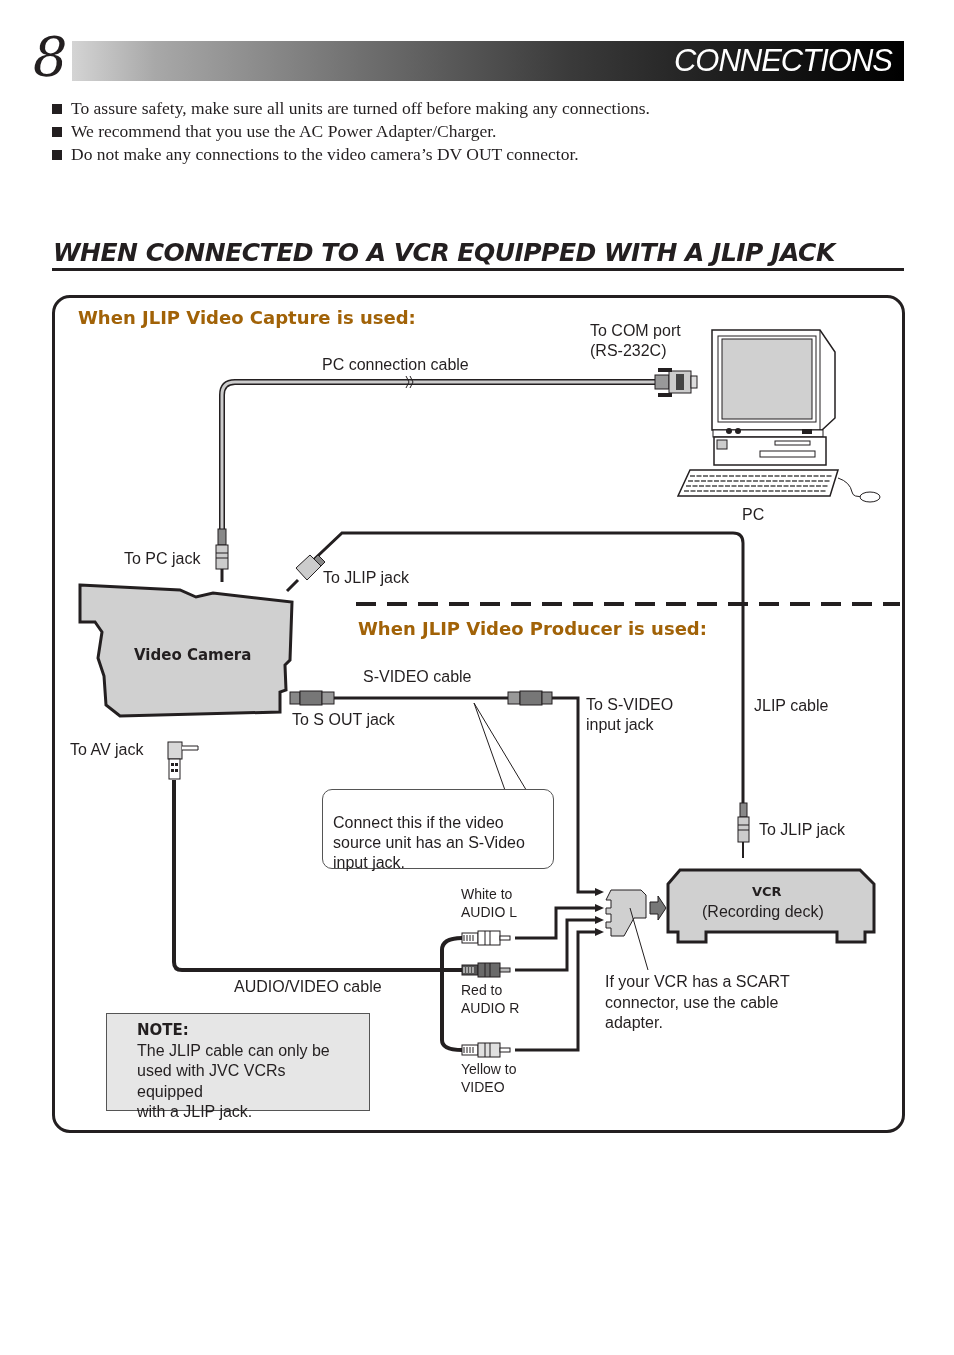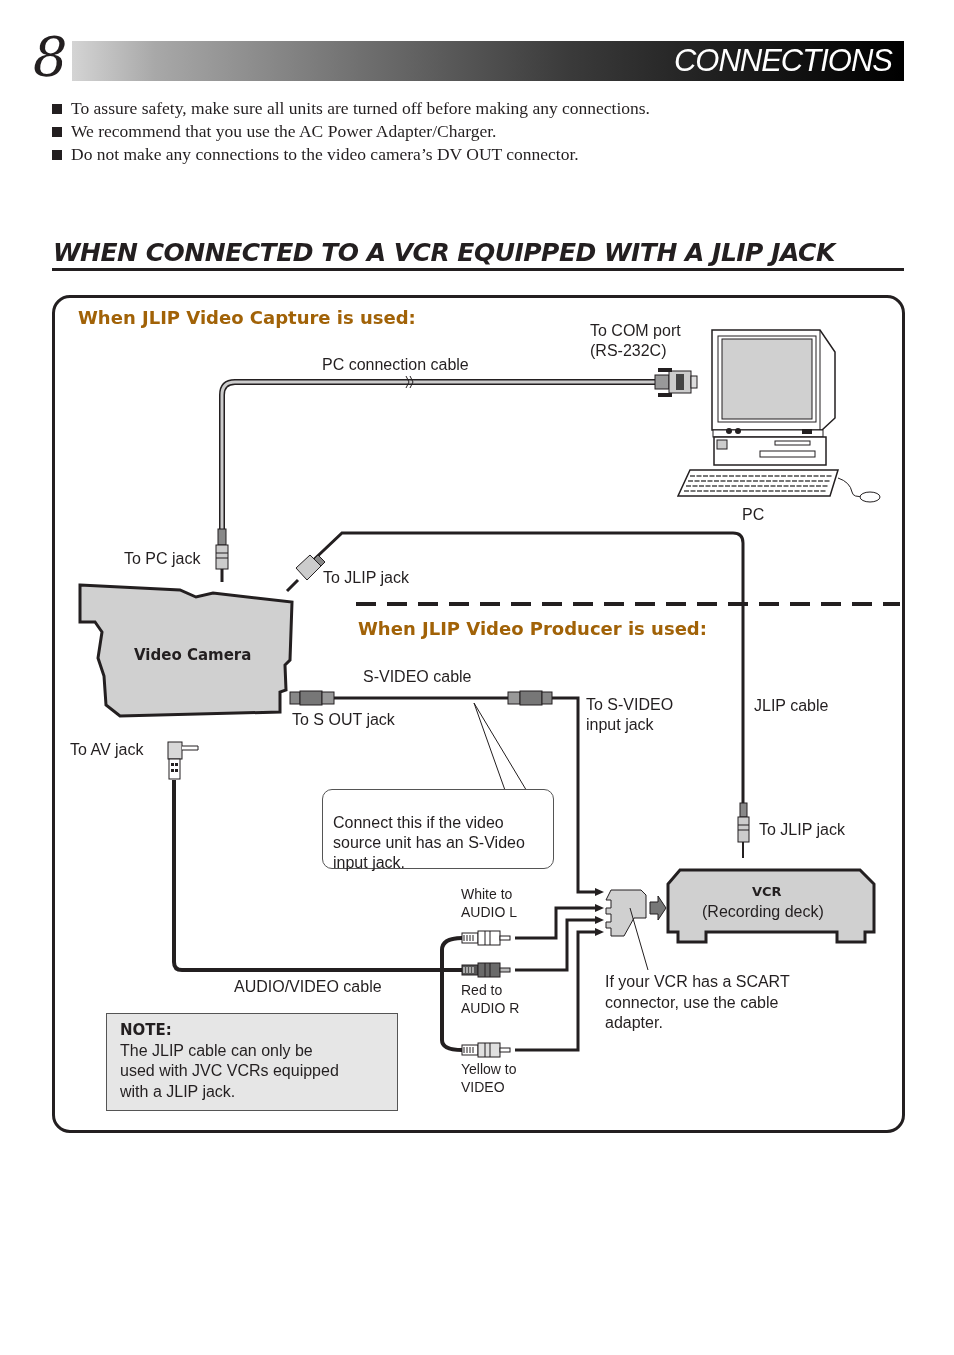--- a/index.html
+++ b/index.html
@@ -14,21 +14,21 @@
   .bullet{position:relative;padding-left:19px;font-family:Liberation Serif, serif;font-size:17.5px;line-height:23px;color:#231f20;}
   .bullet .sq{position:absolute;left:0;top:7px;width:10px;height:10px;background:#231f20;}
   
   #section-title{left:53px;top:236px;font-family:"DejaVu Sans",sans-serif;font-weight:bold;font-style:italic;font-size:25px;letter-spacing:-0.5px;color:#231f20;line-height:34px;white-space:nowrap;}
   #section-rule{left:52px;top:268px;width:852px;height:3px;background:#231f20;}
   
   #frame{left:52px;top:295px;width:847px;height:832px;border:3px solid #231f20;border-radius:18px;}
   .lbl{position:absolute;font-family:"Liberation Sans",sans-serif;font-size:16px;line-height:20px;color:#231f20;white-space:nowrap;}
   .lbl.sm{font-size:14px;line-height:18px;}
   .hdr{position:absolute;font-family:"DejaVu Sans",sans-serif;font-weight:bold;font-size:18px;color:#a16207;white-space:nowrap;}
-  #note{left:106px;top:1013px;width:292px;height:98px;background:#e6e6e6;border:1px solid #555;box-sizing:border-box;padding:6px 13px;font-family:"Liberation Sans",sans-serif;font-size:16px;line-height:20.5px;}
+  #note{left:106px;top:1013px;width:264px;height:98px;background:#e6e6e6;border:1px solid #555;box-sizing:border-box;padding:6px 30px;font-family:"Liberation Sans",sans-serif;font-size:16px;line-height:20.5px;}
   #note b{font-family:"DejaVu Sans",sans-serif;font-size:15px;}
   #callout{left:322px;top:789px;width:232px;height:80px;border:1px solid #555;border-radius:10px;box-sizing:border-box;padding:23px 10px;font-family:"Liberation Sans",sans-serif;font-size:16px;line-height:20px;background:#fff;}
   svg#diagram{position:absolute;left:0;top:0;}
 </style>
 </head>
 <body>
 
 <div id="page-num" class="abs">8</div>
 <div id="header-bar" class="abs"></div>
 <div id="header-title" class="abs">CONNECTIONS</div>

